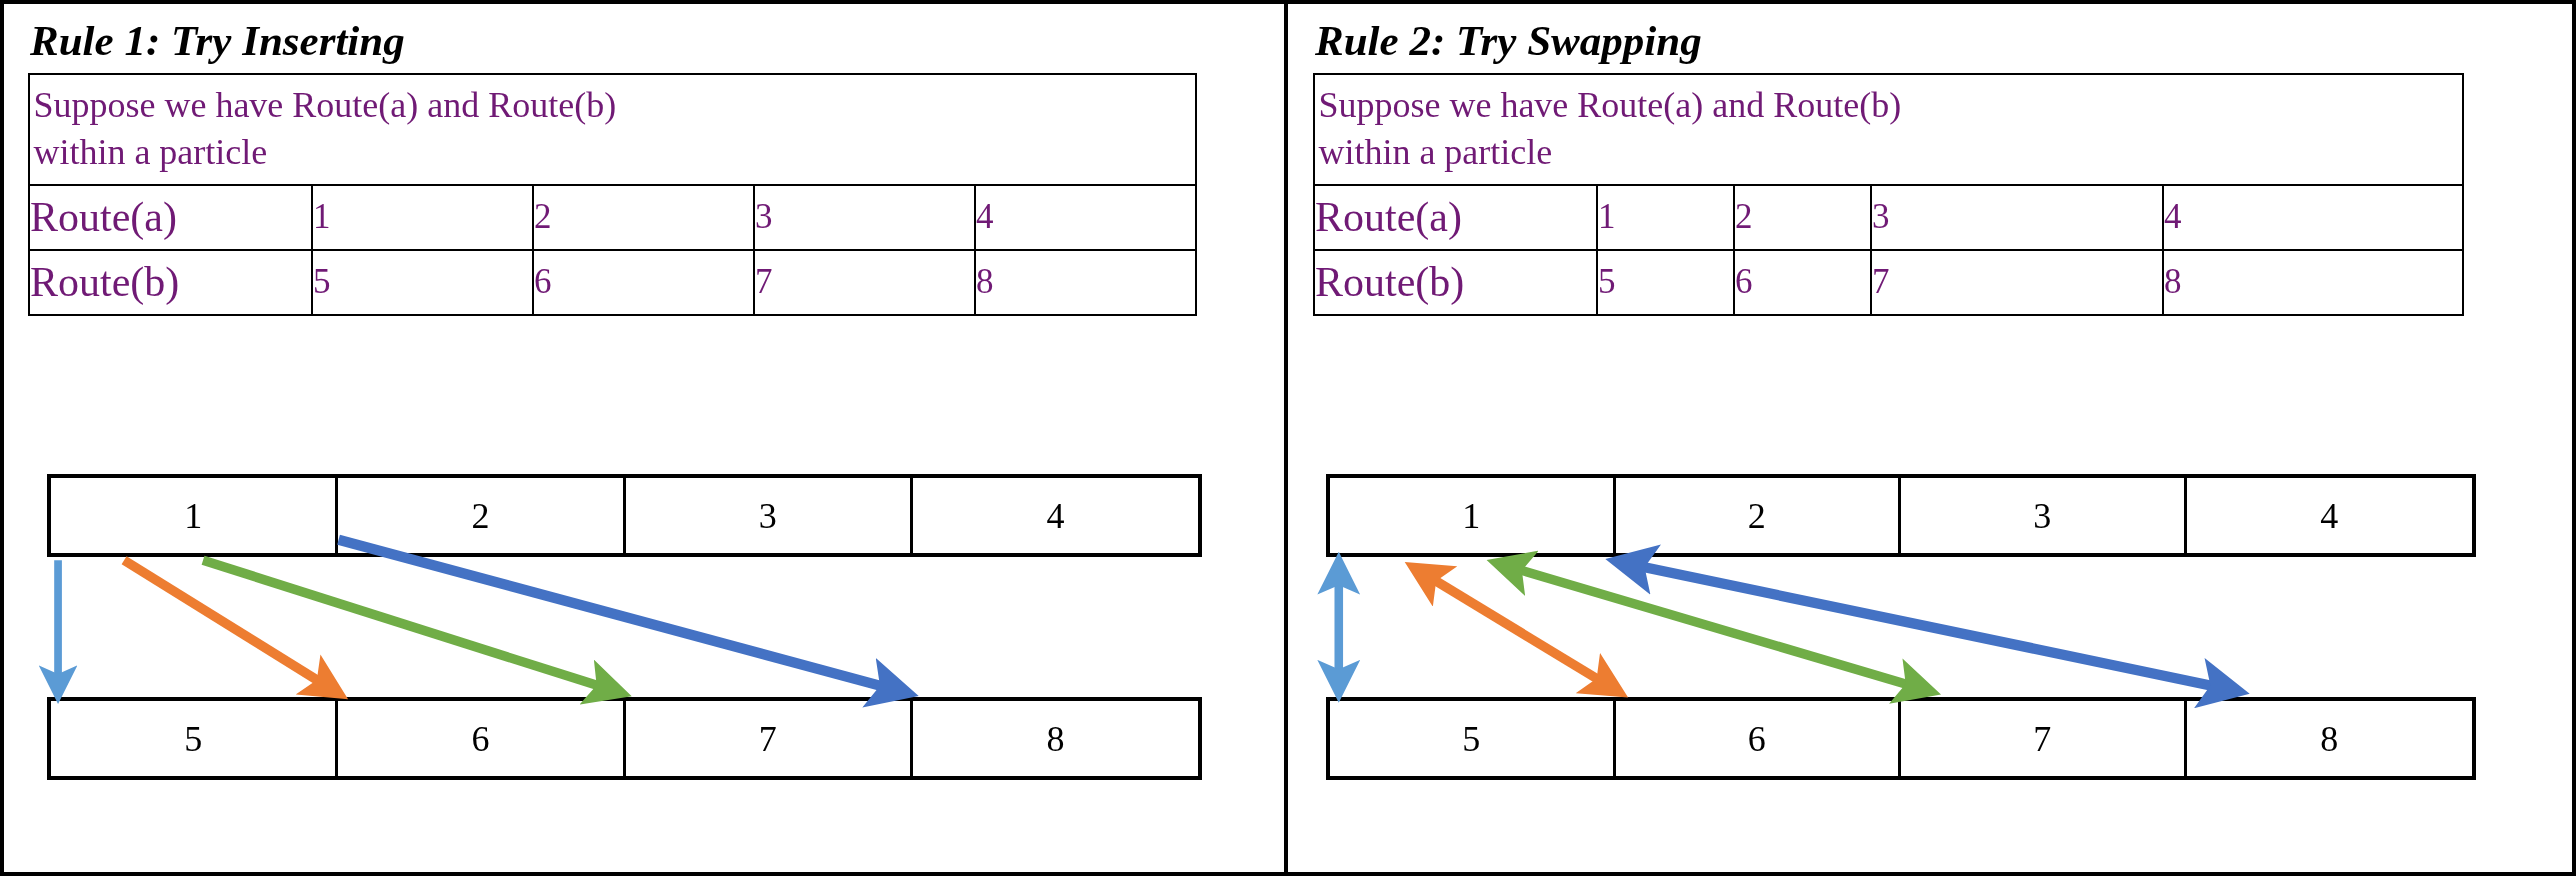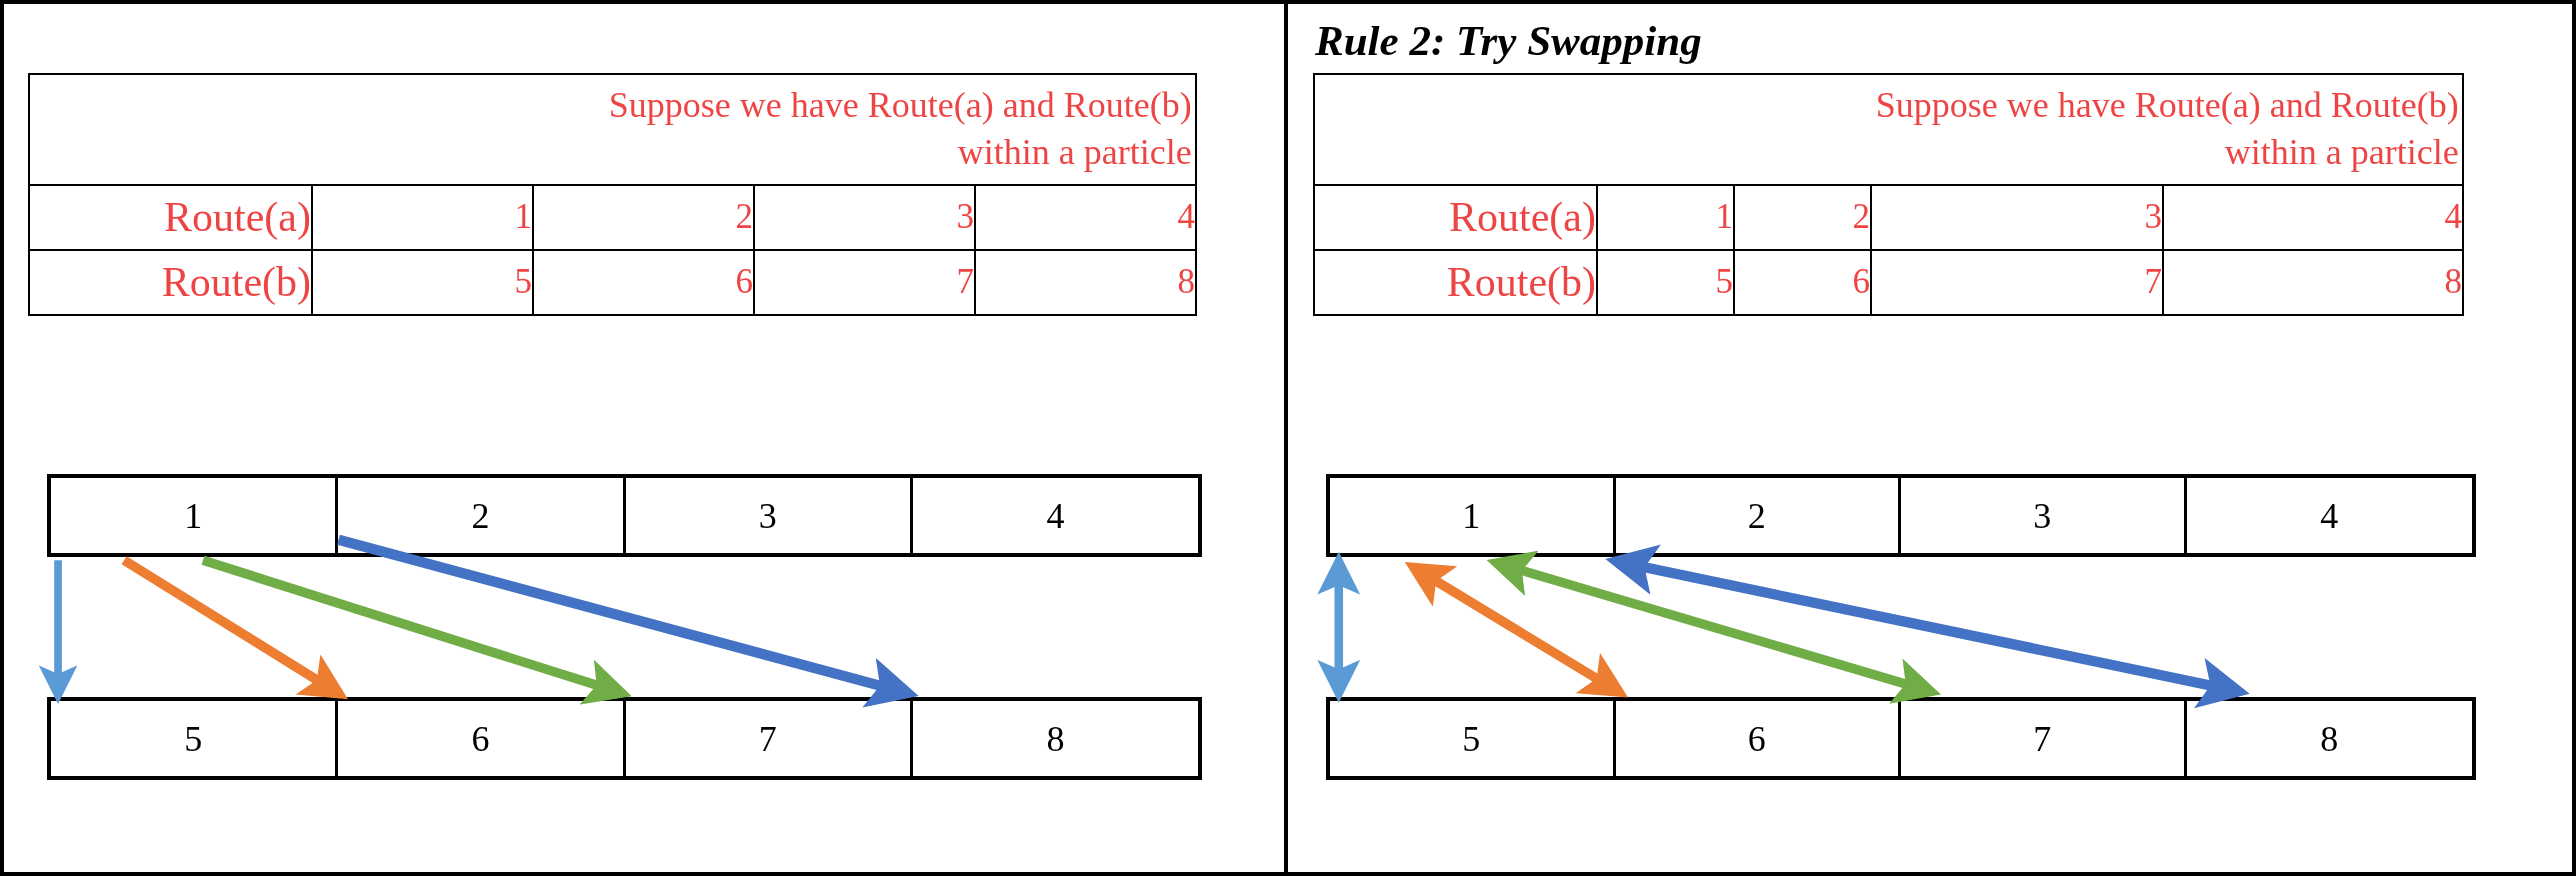--- a/index.html
+++ b/index.html
@@ -54,24 +54,24 @@
 
   
   .supp-table {
     position: absolute;
     border-collapse: collapse;
     table-layout: fixed;
     background: #fff;
   }
   .supp-table td {
     border: 2.6px solid #000;
-    text-align: right;
+    text-align: left;
     vertical-align: middle;
     font-size: 35px;
-    color: #ef4444;
+    color: #701a75;
     padding: 0;
   }
   .supp-table td.head-cell {
     font-size: 36px;
     line-height: 1.32;
     padding: 6.9px 3.4px;
   }
   .supp-table td.label-cell {
     font-size: 42px;
   }
@@ -109,20 +109,21 @@
 </style>
 </head>
 <body>
 
 <div id="figure">
 
   <div class="panel-divider" style="left:1280px;"></div>
 
   <div class="panel panel-left">
 
+    <div class="rule-title" style="left:26px; top:15.4px;">Rule 1: Try Inserting</div>
 
     <table class="supp-table" style="left:24px; top:69px; width:1165px;">
       <colgroup>
         <col style="width:283px">
           <col style="width:221px">
           <col style="width:221px">
         <col style="width:221px">
           <col style="width:221px">
       </colgroup>
       <tbody>

